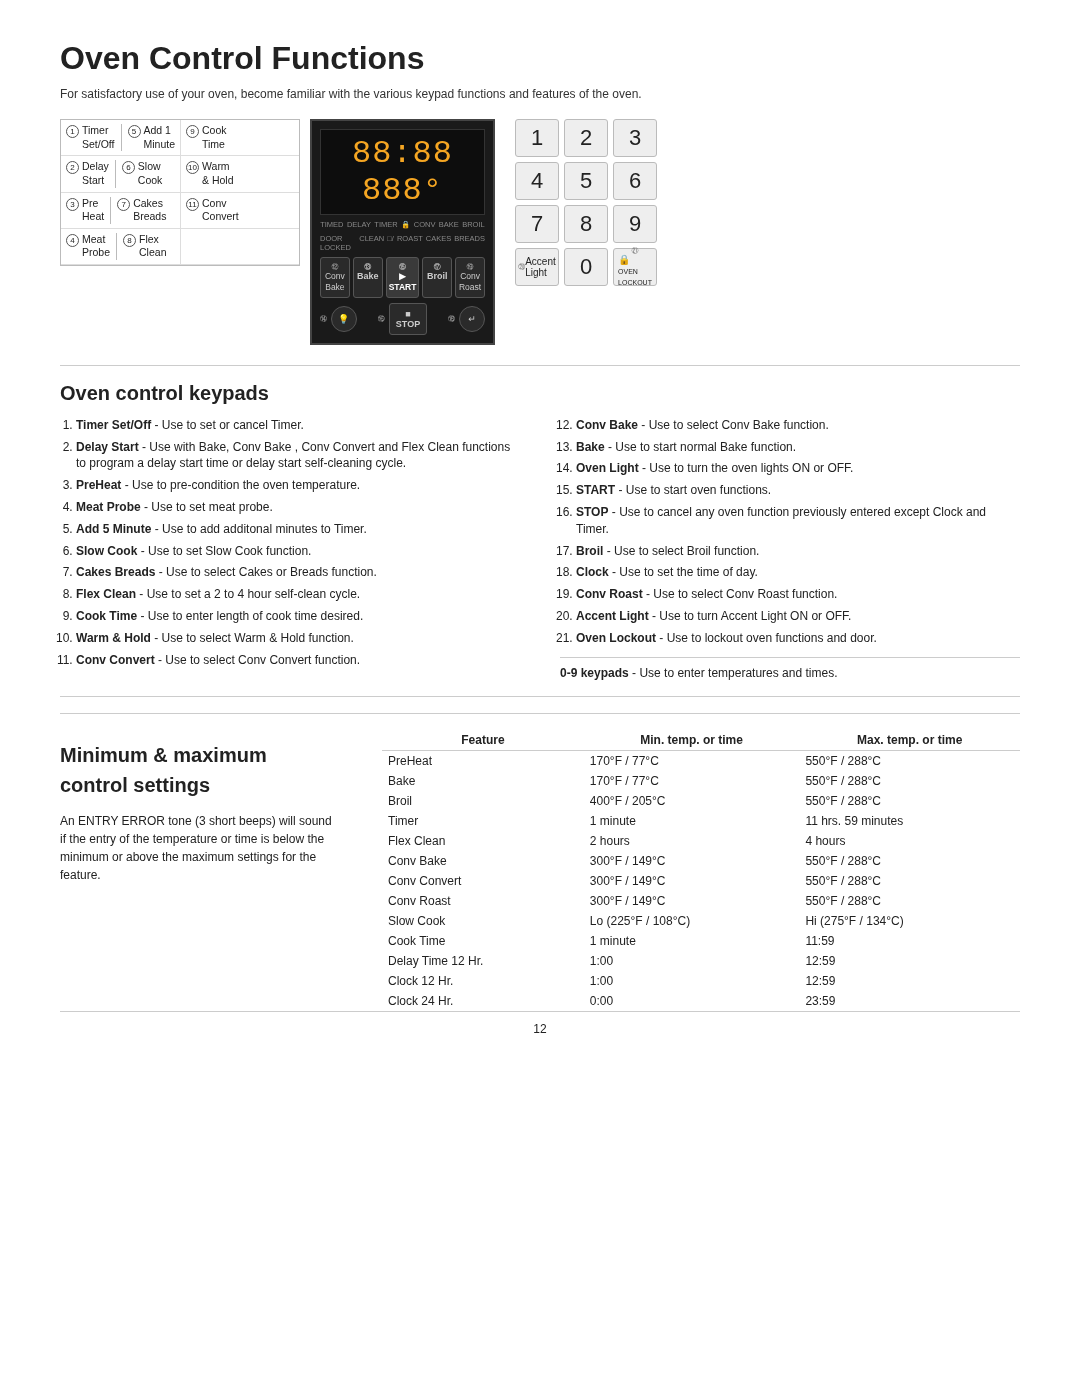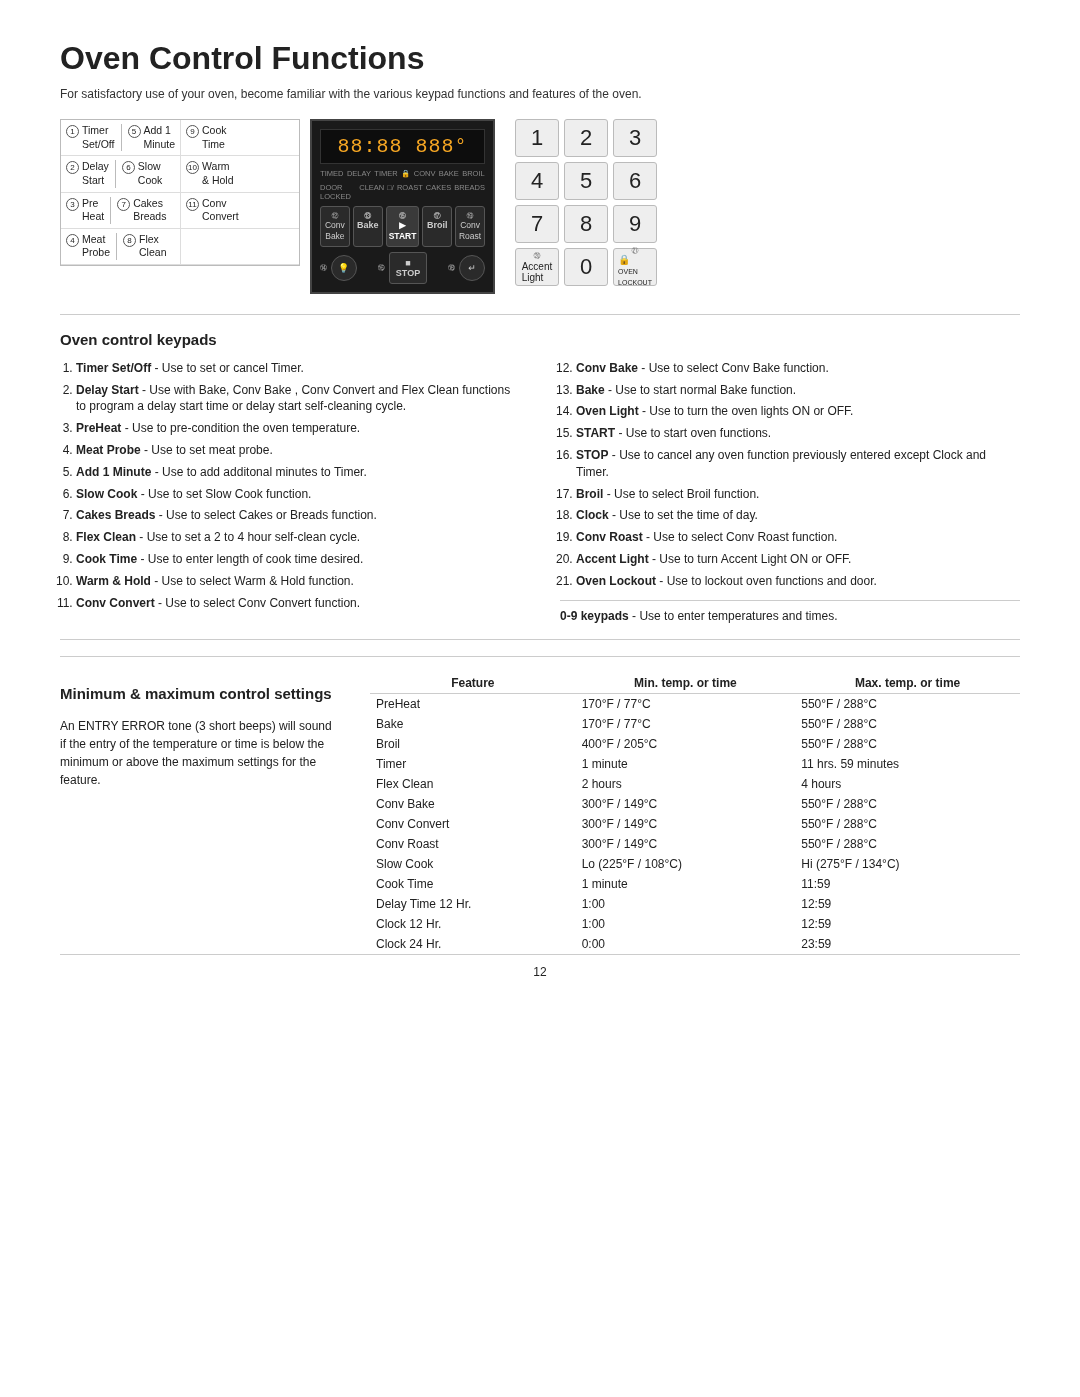--- a/index.html
+++ b/index.html
@@ -19,21 +19,21 @@
       border-bottom: none;
     }
     .intro-text {
       font-size: 12px;
       color: #333;
       margin-bottom: 18px;
     }
 
     
     .section-title {
-      font-size: 15px;
+      font-size: 20px;
       font-weight: bold;
       margin-bottom: 12px;
       margin-top: 10px;
     }
     .keypads-section {
       display: flex;
       gap: 40px;
       margin-bottom: 16px;
     }
     .keypads-col {
@@ -52,21 +52,21 @@
     .zero-note {
       font-size: 12px;
       margin-top: 10px;
       border-top: 1px solid #ccc;
       padding-top: 8px;
     }
 
     
     .minmax-section {
       display: flex;
-      gap: 30px;
+      gap: 42px;
       margin-top: 10px;
       border-top: 1px solid #ccc;
       padding-top: 16px;
     }
     .minmax-text {
       width: 280px;
       font-size: 12px;
       line-height: 1.5;
     }
     .minmax-text p { margin-bottom: 10px; }
@@ -145,21 +145,21 @@
       padding: 8px;
       display: flex;
       flex-direction: column;
       align-items: center;
       gap: 5px;
     }
     .seg-display {
       background: #0d0d0d;
       color: #f5a623;
       font-family: 'Courier New', monospace;
-      font-size: 20px;
+      font-size: 32px;
       letter-spacing: 1px;
       padding: 5px 8px;
       width: 100%;
       text-align: center;
       border: 1px solid #333;
     }
     .disp-indicators {
       display: flex;
       gap: 3px;
       color: #888;
@@ -375,21 +375,21 @@
     <div class="rnum-pad">
       <div class="rnum-key">1</div>
       <div class="rnum-key">2</div>
       <div class="rnum-key">3</div>
       <div class="rnum-key">4</div>
       <div class="rnum-key">5</div>
       <div class="rnum-key">6</div>
       <div class="rnum-key">7</div>
       <div class="rnum-key">8</div>
       <div class="rnum-key">9</div>
-      <div class="rnum-key icon-key" style="font-size:10px;flex-direction:column;display:flex;align-items:center;">
+      <div class="rnum-key icon-key" style="font-size:10px;flex-direction:row;display:flex;align-items:center;">
         <span style="font-size:7px;color:#666">⑳</span>
         <span>Accent<br>Light</span>
       </div>
       <div class="rnum-key">0</div>
       <div class="rnum-key icon-key" style="font-size:10px;flex-direction:column;display:flex;">
         <span style="font-size:7px;color:#666">㉑</span>
         <span>🔒<br><span style="font-size:7px">OVEN<br>LOCKOUT</span></span>
       </div>
     </div>
   </div>
@@ -398,21 +398,21 @@
 <hr style="margin-bottom:16px;border:none;border-top:1px solid #ccc;">
 
 <h2 class="section-title">Oven control keypads</h2>
 <div class="keypads-section">
   <div class="keypads-col">
     <ol>
       <li><b>Timer Set/Off</b> - Use to set or cancel Timer.</li>
       <li><b>Delay Start</b> - Use with Bake, Conv Bake , Conv Convert and Flex Clean functions to program a delay start time or delay start self-cleaning cycle.</li>
       <li><b>PreHeat</b> - Use to pre-condition the oven temperature.</li>
       <li><b>Meat Probe</b> - Use to set meat probe.</li>
-      <li><b>Add 1 Minute</b> - Use to add additonal minutes to Timer.</li>
+      <li><b>Add 5 Minute</b> - Use to add additonal minutes to Timer.</li>
       <li><b>Slow Cook</b> - Use to set Slow Cook  function.</li>
       <li><b>Cakes Breads</b> - Use to select Cakes or Breads function.</li>
       <li><b>Flex Clean</b> - Use to set a 2 to 4 hour self-clean cycle.</li>
       <li><b>Cook Time</b> - Use to enter length of cook time desired.</li>
       <li><b>Warm &amp; Hold</b> - Use to select Warm &amp; Hold function.</li>
       <li><b>Conv Convert</b> - Use to select Conv Convert function.</li>
     </ol>
   </div>
   <div class="keypads-col">
     <ol start="12">

